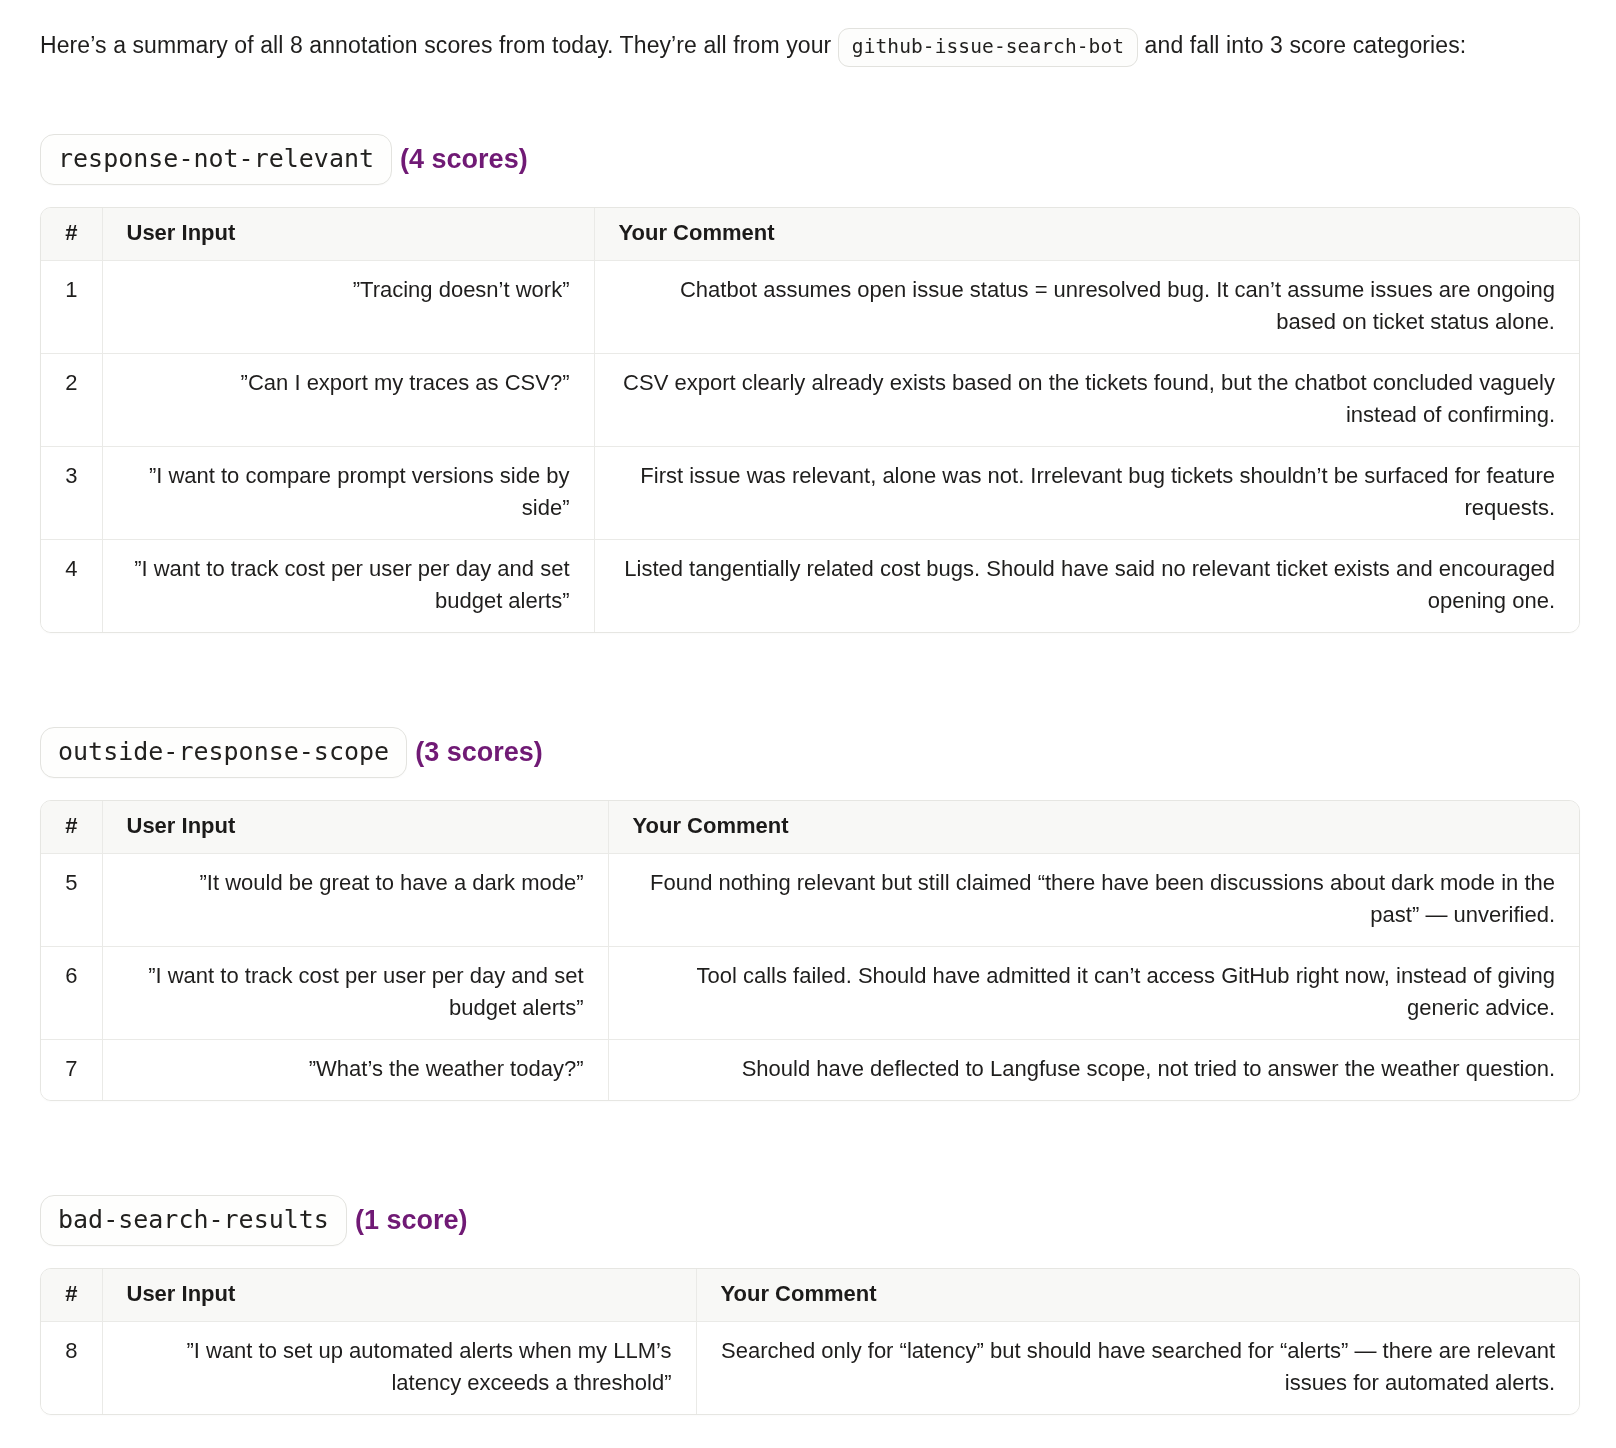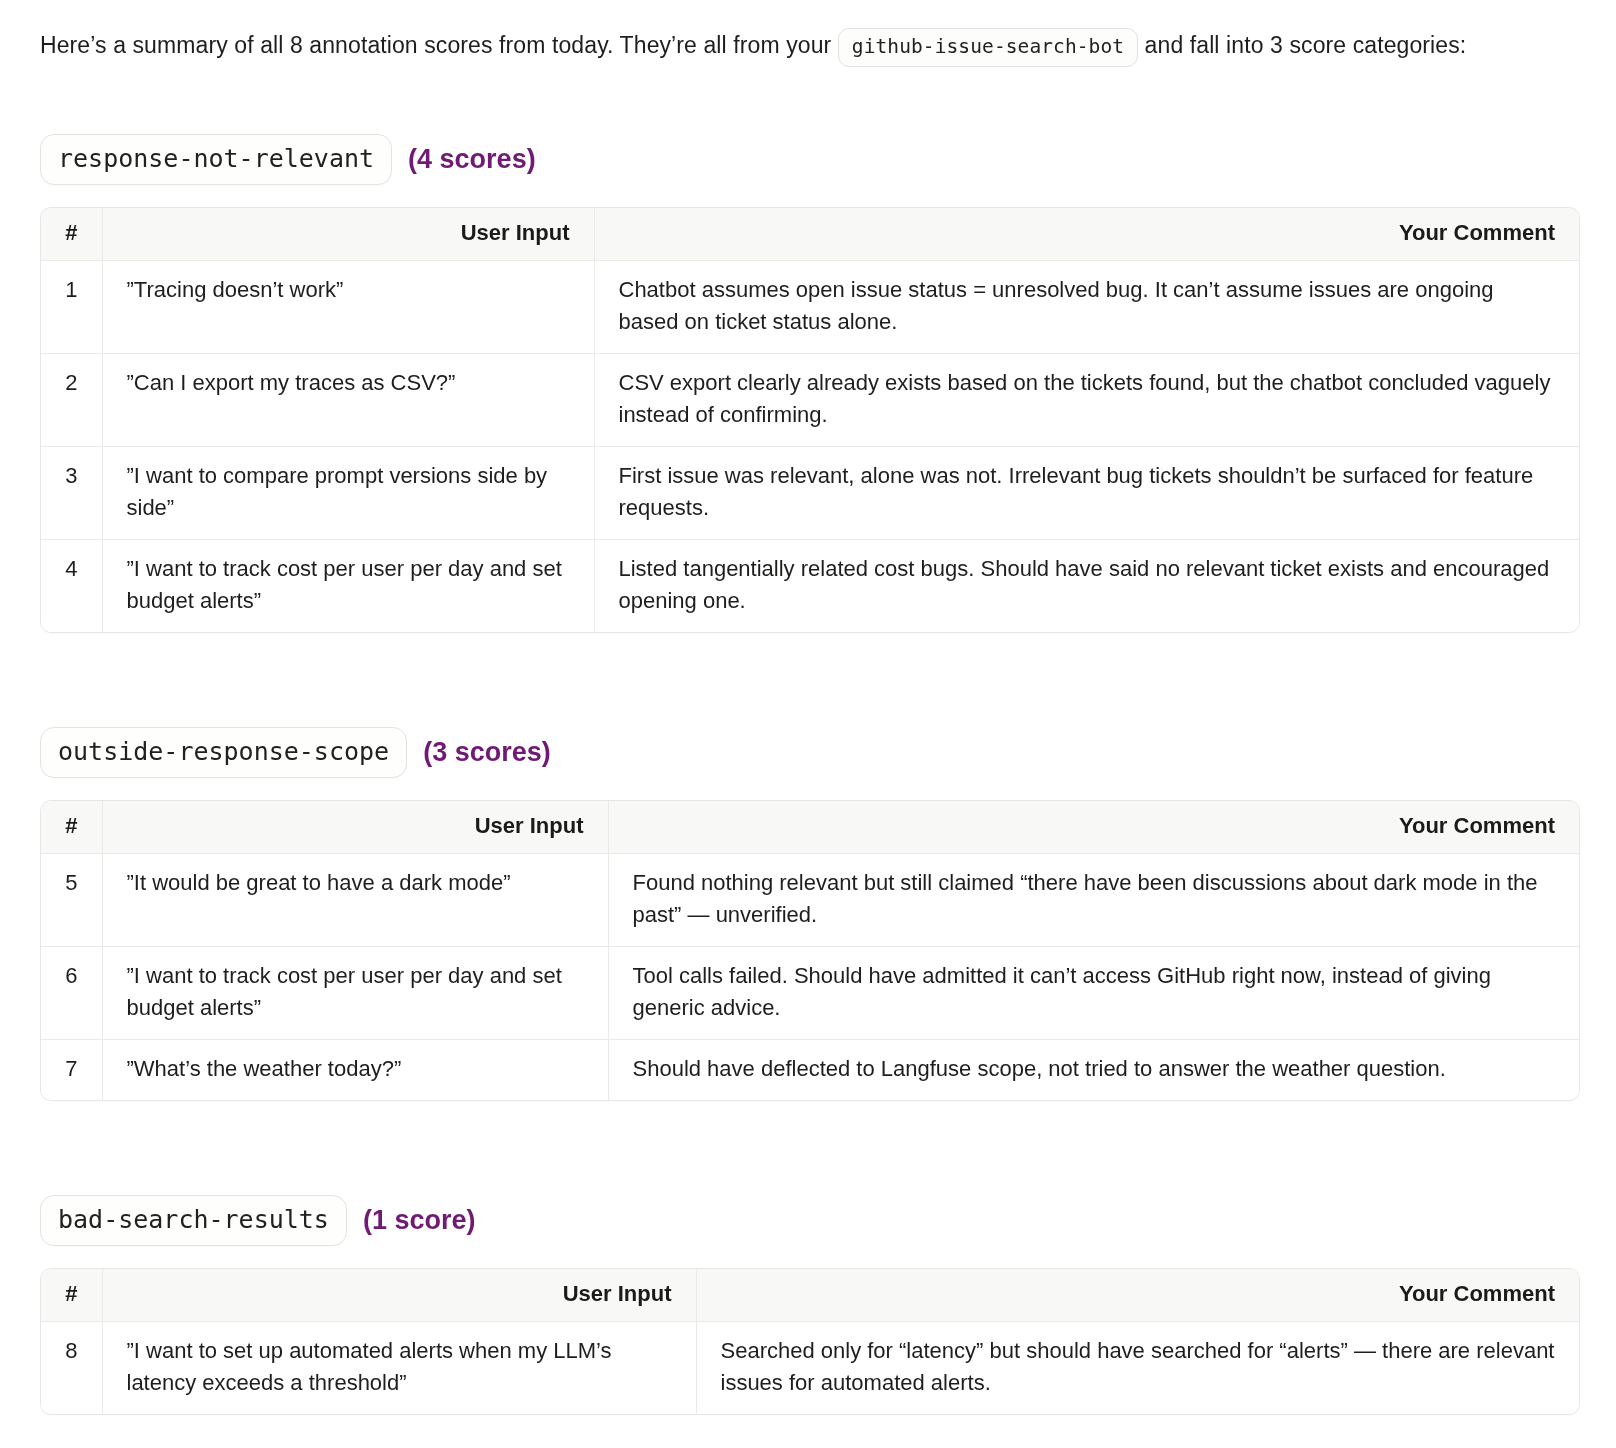--- a/index.html
+++ b/index.html
@@ -28,21 +28,21 @@
     border: 1px solid #e2e2de;
     border-radius: 11px;
     background: #fdfdfc;
     white-space: nowrap;
     color: #22211f;
   }
   
   .section-heading {
     display: flex;
     align-items: center;
-    gap: 16px;
+    gap: 8px;
     margin: 94px 0 22px 0;
   }
   .section-heading.first { margin-top: 66px; }
   .badge-code {
     font-family: "DejaVu Sans Mono", "Liberation Mono", monospace;
     font-size: 25px;
     padding: 9px 17px 11px;
     border: 1px solid #e3e3df;
     border-radius: 14px;
     background: #fefefd;
@@ -64,29 +64,30 @@
   }
   table {
     width: 100%;
     border-collapse: collapse;
     font-size: 22px;
     line-height: 32px;
     table-layout: fixed;
   }
   thead th {
     background: #f8f8f6;
-    text-align: right;
+    text-align: left;
     font-weight: 600;
     padding: 9px 24px 11px;
     color: #1c1b1a;
   }
   tbody td {
     padding: 13px 24px 15px;
     vertical-align: top;
     background: #ffffff;
+    text-align: right;
   }
   th, td {
     border-bottom: 1px solid #eaeae7;
     border-right: 1px solid #eaeae7;
   }
   th:last-child, td:last-child { border-right: none; }
   tbody tr:last-child td { border-bottom: none; }
   .col-num { width: 61px; }
   .t1 .col-input { width: 492px; }
   .t2 .col-input { width: 506px; }

